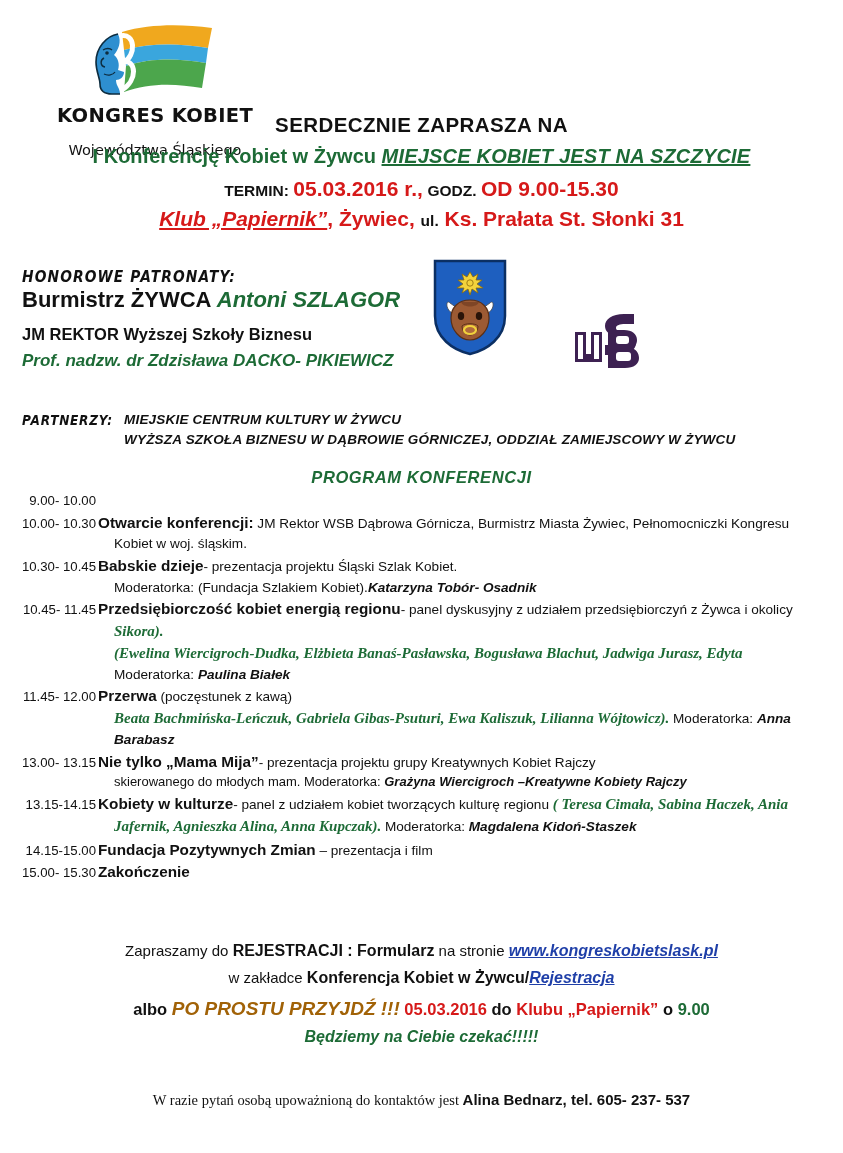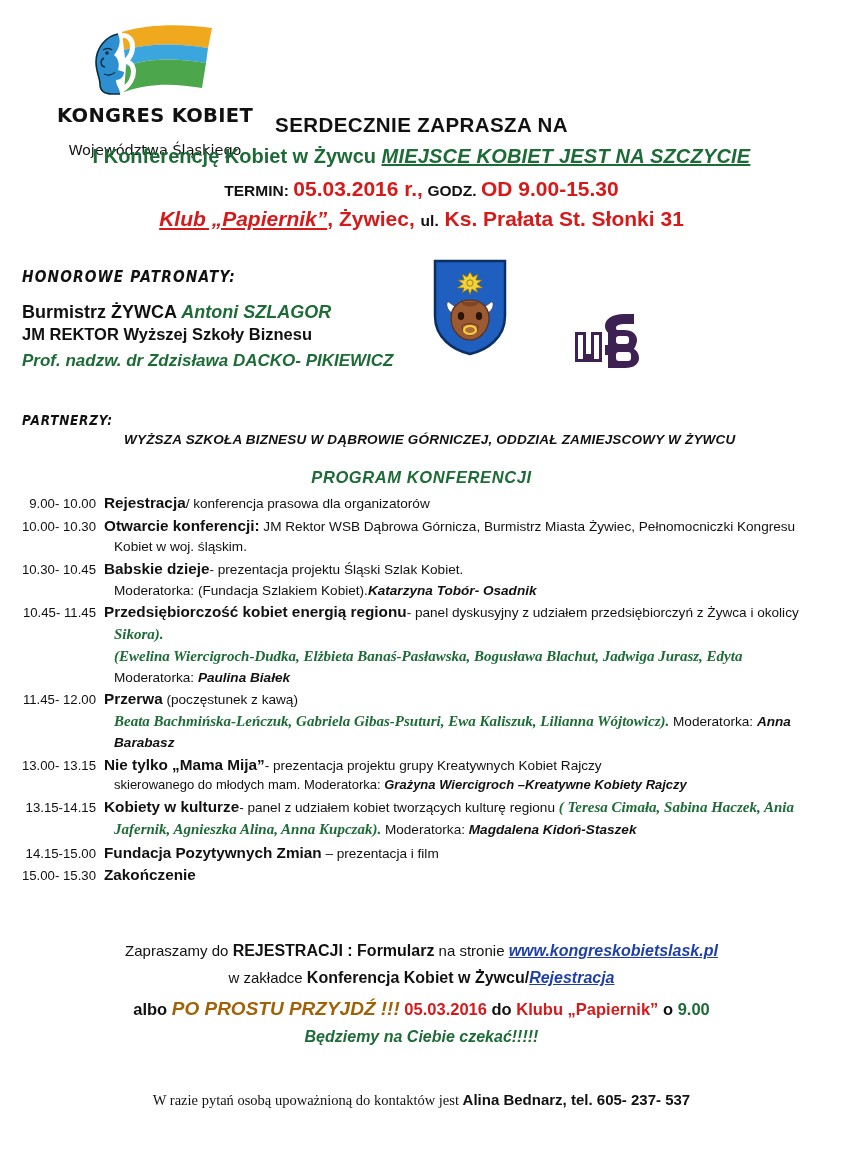--- a/index.html
+++ b/index.html
@@ -95,22 +95,22 @@
     font-family: "DejaVu Sans", sans-serif;
     font-weight: bold;
     font-style: italic;
     font-size: 15px;
     letter-spacing: 1.2px;
     color: #111111;
     transform: scaleX(0.92);
     transform-origin: left center;
   }
   .patron-l1 {
-    position: absolute; left: 22px; top: 302px;
-    font-weight: bold; font-size: 18px; color: #111111;
+    position: absolute; left: 22px; top: 287px;
+    font-weight: bold; font-size: 22px; color: #111111;
   }
   .patron-l1 .grn { color: #1d6b36; font-style: italic; }
   .patron-l2 {
     position: absolute; left: 22px; top: 325px;
     font-weight: bold; font-size: 16.5px; color: #111111;
   }
   .patron-l3 {
     position: absolute; left: 22px; top: 351px;
     font-weight: bold; font-style: italic; font-size: 17px; color: #1d6b36;
   }
@@ -155,21 +155,21 @@
     display: flex;
     align-items: baseline;
     font-size: 13.6px;
     line-height: 1.42;
     color: #111111;
     margin-bottom: 1px;
   }
   .ptime {
     flex: 0 0 82px;
     text-align: right;
-    padding-right: 8px;
+    padding-right: 2px;
     font-size: 13.2px;
     white-space: nowrap;
   }
   .pbody { flex: 1 1 auto; }
   .pcont {
     padding-left: 89px;
     font-size: 13.6px;
     line-height: 1.42;
     color: #111111;
     margin-bottom: 1px;
@@ -280,27 +280,27 @@
 
       <path d="M52 8 C40 8 33 13 33 20 C33 26 38 29 45 31 C50 32 52 33 52 35 C52 38 48 39 42 39 L33 39 L33 49 L45 49 C57 49 64 44 64 37 C64 31 59 28 51 26 C46 25 44 24 44 22 C44 19 48 18 53 18 L62 18 L62 8 Z"></path>
 
       <path d="M36 24 L52 24 C60 24 65 28 65 34 C65 38 63 41 59 42 C64 43 67 47 67 52 C67 58 62 62 53 62 L36 62 Z"></path>
       <rect x="44" y="30" width="13" height="8" rx="3" fill="#ffffff"></rect>
       <rect x="44" y="46" width="15" height="9" rx="3" fill="#ffffff"></rect>
     </g>
   </svg>
 
   <div class="partners-title">PARTNERZY:</div>
+  <div class="partners-l1">MIEJSKIE CENTRUM KULTURY W ŻYWCU</div>
   <div class="partners-l2">WYŻSZA SZKOŁA BIZNESU W DĄBROWIE GÓRNICZEJ, ODDZIAŁ ZAMIEJSCOWY W ŻYWCU</div>
 
   <div class="prog-title">PROGRAM  KONFERENCJI</div>
   <div class="program" id="program-list">
       <div class="prow">
         <div class="ptime">9.00- 10.00</div>
-        <div class="pbody"><span class="ttl">Rejestracja</span><span>/ konferencja prasowa dla organizatorów</span></div>
       </div>
       <div class="prow">
         <div class="ptime">10.00- 10.30</div>
         <div class="pbody"><span class="ttl">Otwarcie konferencji:</span><span> JM Rektor WSB Dąbrowa Górnicza,  Burmistrz Miasta Żywiec, Pełnomocniczki Kongresu</span></div>
       </div>
       <div class="pcont ind2"><span>Kobiet w woj. śląskim.</span></div>
       <div class="prow">
         <div class="ptime">10.30- 10.45</div>
         <div class="pbody"><span class="ttl">Babskie dzieje</span><span>- prezentacja projektu Śląski Szlak Kobiet.</span></div>
       </div>

